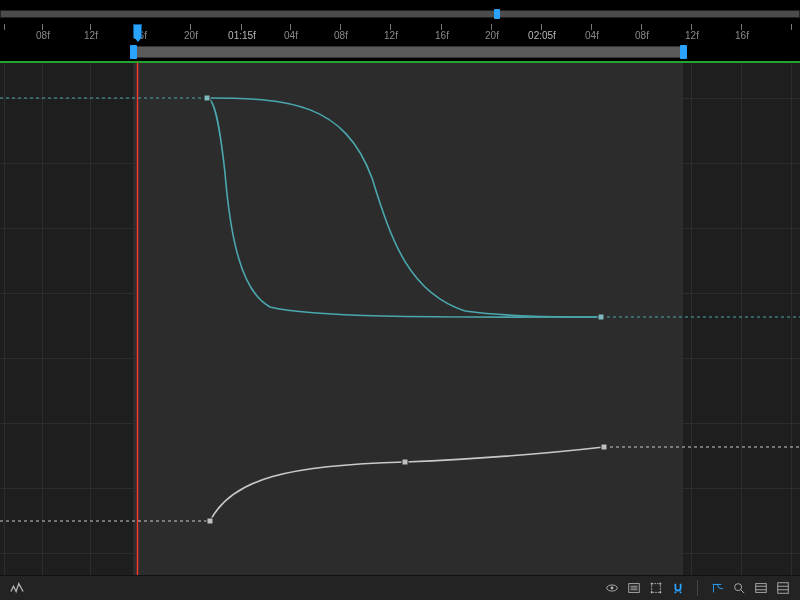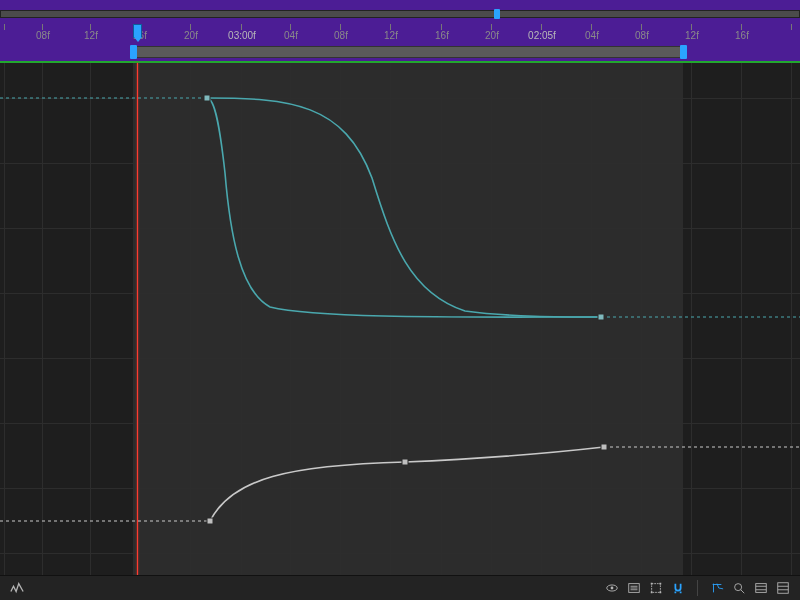--- a/index.html
+++ b/index.html
@@ -12,21 +12,21 @@
     color: #888;
     overflow: hidden;
     position: relative;
   }
 
   
   .timeline-wrap {
     position: absolute;
     top: 0; left: 0; right: 0;
     height: 63px;
-    background: #4c1d95;
+    background: #000000;
   }
   .timeline-content {
     position: absolute;
     top: 0; right: 0; width: 100%;
     height: 100%;
   }
   .scrub-track-upper {
     position: absolute;
     top: 10px; left: 0; right: 0; height: 8px;
     background: #4b4b4b;
@@ -197,21 +197,21 @@
         <div class="tick" style="left: 90px;">
           <div class="tick-label">12f</div>
         </div>
         <div class="tick" style="left: 139px;">
           <div class="tick-label">16f</div>
         </div>
         <div class="tick" style="left: 190px;">
           <div class="tick-label">20f</div>
         </div>
         <div class="tick tick-strong" style="left: 241px;">
-          <div class="tick-label">03:00f</div>
+          <div class="tick-label">01:15f</div>
         </div>
         <div class="tick" style="left: 290px;">
           <div class="tick-label">04f</div>
         </div>
         <div class="tick" style="left: 340px;">
           <div class="tick-label">08f</div>
         </div>
         <div class="tick" style="left: 390px;">
           <div class="tick-label">12f</div>
         </div>

